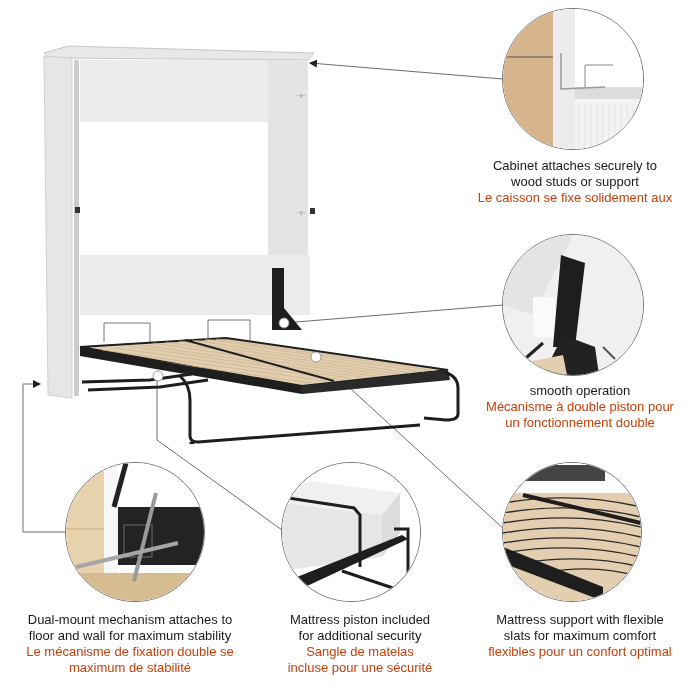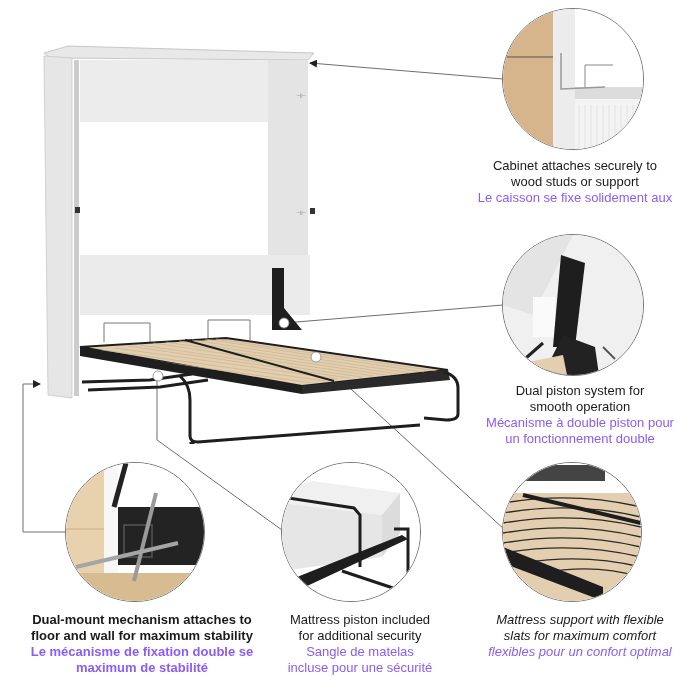--- a/index.html
+++ b/index.html
@@ -1,20 +1,20 @@
 <!DOCTYPE html>
 <html><head>
 <meta charset="utf-8">
 <style>
   html,body{margin:0;padding:0;background:#fff;}
   body{width:700px;height:700px;position:relative;overflow:hidden;font-family:"Liberation Sans",sans-serif;}
   .abs{position:absolute;}
   .callout{position:absolute;text-align:center;font-size:13px;line-height:16px;}
   .callout .en{color:#1a1a1a;display:block;}
-  .callout .fr{color:#8b5cf6;display:block;}
+  .callout .fr{color:#c2410c;display:block;}
   .circle{position:absolute;border-radius:50%;overflow:hidden;border:1px solid #777;background:#f2f2f2;}
   svg{display:block;}
 </style>
 </head>
 <body>
 
 <svg class="abs" style="left:0;top:0;z-index:1" width="700" height="700">
   <defs>
     <marker id="arrow" markerWidth="8" markerHeight="8" refX="7" refY="4" orient="auto">
       <path d="M0,0 L8,4 L0,8 z" fill="#222"></path>
@@ -128,42 +128,41 @@
     <rect x="30" y="62" width="22" height="40" fill="#fafafa"></rect>
     <polygon points="58,20 82,28 72,112 50,112" fill="#1e1e1e"></polygon>
     <polygon points="60,100 92,112 96,140 40,140" fill="#222"></polygon>
     <polygon points="20,128 60,120 64,140 14,140" fill="#e3cfb0"></polygon>
     <line x1="15" y1="130" x2="40" y2="108" stroke="#222" stroke-width="3"></line>
     <line x1="100" y1="112" x2="112" y2="124" stroke="#555" stroke-width="2"></line>
   </svg>
 </div>
 
 <div class="callout" style="left:460px;top:383px;width:240px;">
-  <span class="en">Dual piston system for</span>
   <span class="en">smooth operation</span>
   <span class="fr">Mécanisme à double piston pour</span>
   <span class="fr">un fonctionnement double</span>
 </div>
 
 <div class="circle" style="left:65px;top:462px;width:138px;height:138px;z-index:3">
   <svg width="138" height="138">
     <rect x="0" y="0" width="138" height="138" fill="#ffffff"></rect>
     <rect x="0" y="0" width="38" height="110" fill="#e8d2ae"></rect>
     <line x1="0" y1="66" x2="38" y2="66" stroke="#c9ad83" stroke-width="1"></line>
     <rect x="38" y="0" width="14" height="110" fill="#f7f7f7"></rect>
     <rect x="0" y="110" width="138" height="28" fill="#d7bc92"></rect>
     <rect x="52" y="44" width="86" height="58" fill="#232323"></rect>
     <rect x="58" y="62" width="28" height="32" fill="none" stroke="#555" stroke-width="1.5"></rect>
     <line x1="60" y1="0" x2="48" y2="44" stroke="#222" stroke-width="5"></line>
     <line x1="68" y1="118" x2="90" y2="30" stroke="#9a9a9a" stroke-width="4"></line>
     <line x1="10" y1="104" x2="112" y2="80" stroke="#a5a5a5" stroke-width="4"></line>
   </svg>
 </div>
 
-<div class="callout" style="left:12px;top:612px;width:260px;font-weight:bold;">
+<div class="callout" style="left:0px;top:612px;width:260px;">
   <span class="en">Dual-mount mechanism attaches to</span>
   <span class="en">floor and wall for maximum stability</span>
   <span class="fr">Le mécanisme de fixation double se</span>
   <span class="fr">maximum de stabilité</span>
 </div>
 
 <div class="circle" style="left:281px;top:462px;width:138px;height:138px;z-index:3">
   <svg width="138" height="138">
     <rect x="0" y="0" width="138" height="138" fill="#ffffff"></rect>
     <polygon points="0,28 30,18 118,30 100,52 0,40" fill="#f0f0f0"></polygon>
@@ -196,17 +195,17 @@
       <path d="M0,80 Q70,68 138,84" fill="none"></path>
       <path d="M0,90 Q70,78 138,94" fill="none"></path>
       <path d="M20,100 Q80,90 138,104" fill="none"></path>
       <path d="M40,110 Q90,100 138,114" fill="none"></path>
     </g>
     <line x1="20" y1="32" x2="138" y2="60" stroke="#1e1e1e" stroke-width="4"></line>
     <polygon points="0,84 100,124 100,138 0,100" fill="#1e1e1e"></polygon>
   </svg>
 </div>
 
-<div class="callout" style="left:460px;top:612px;width:240px;font-style:italic;">
+<div class="callout" style="left:460px;top:612px;width:240px;">
   <span class="en">Mattress support with flexible</span>
   <span class="en">slats for maximum comfort</span>
   <span class="fr">flexibles pour un confort optimal</span>
 </div>
 
 </body></html>

